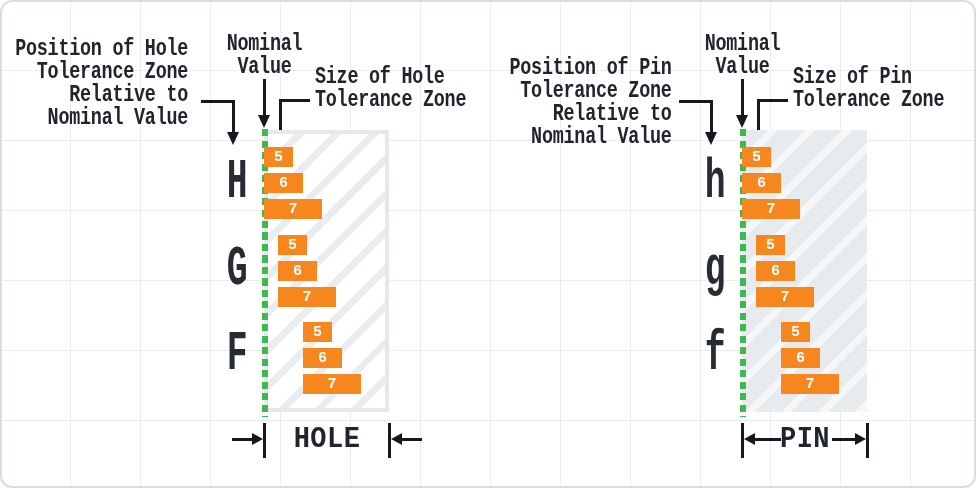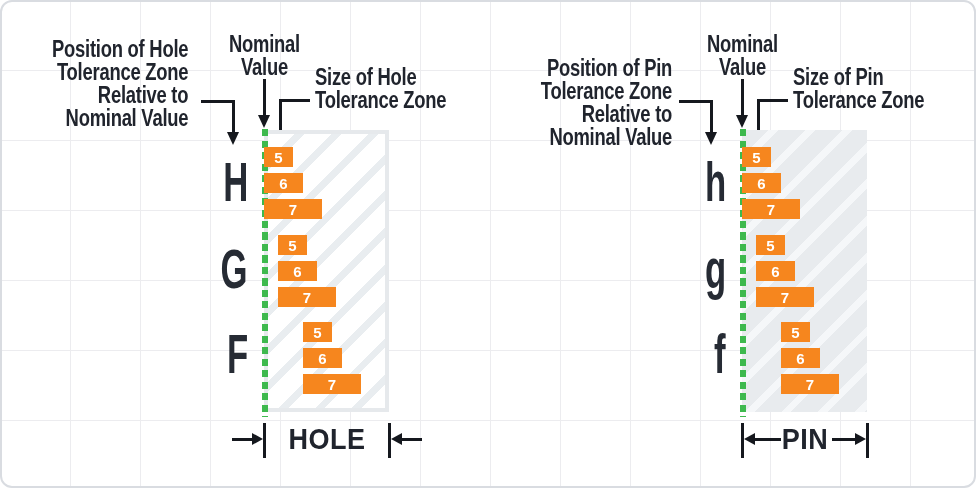--- a/index.html
+++ b/index.html
@@ -1,20 +1,20 @@
 <!DOCTYPE html>
 <html><head>
 <meta charset="utf-8">
 <style>
   html,body{margin:0;padding:0;background:#fff;}
   *{box-sizing:border-box;}
   .canvas{
     position:relative;width:976px;height:488px;background:#fff;
     border:2px solid #d9dce1;border-radius:12px;overflow:hidden;
-    font-family:Liberation Sans, sans-serif;
+    font-family:Liberation Mono, monospace;
     background-image:
       linear-gradient(90deg, transparent 68px, #ececef 68px, #ececef 69.5px, transparent 69.5px),
       linear-gradient(180deg, transparent 68px, #ececef 68px, #ececef 69.5px, transparent 69.5px);
     background-size:70px 70px;
   }
   .panel{position:absolute;top:0;width:488px;height:488px;}
   .panel.hole{left:0;}
   .panel.pin{left:478px;}
 
   

